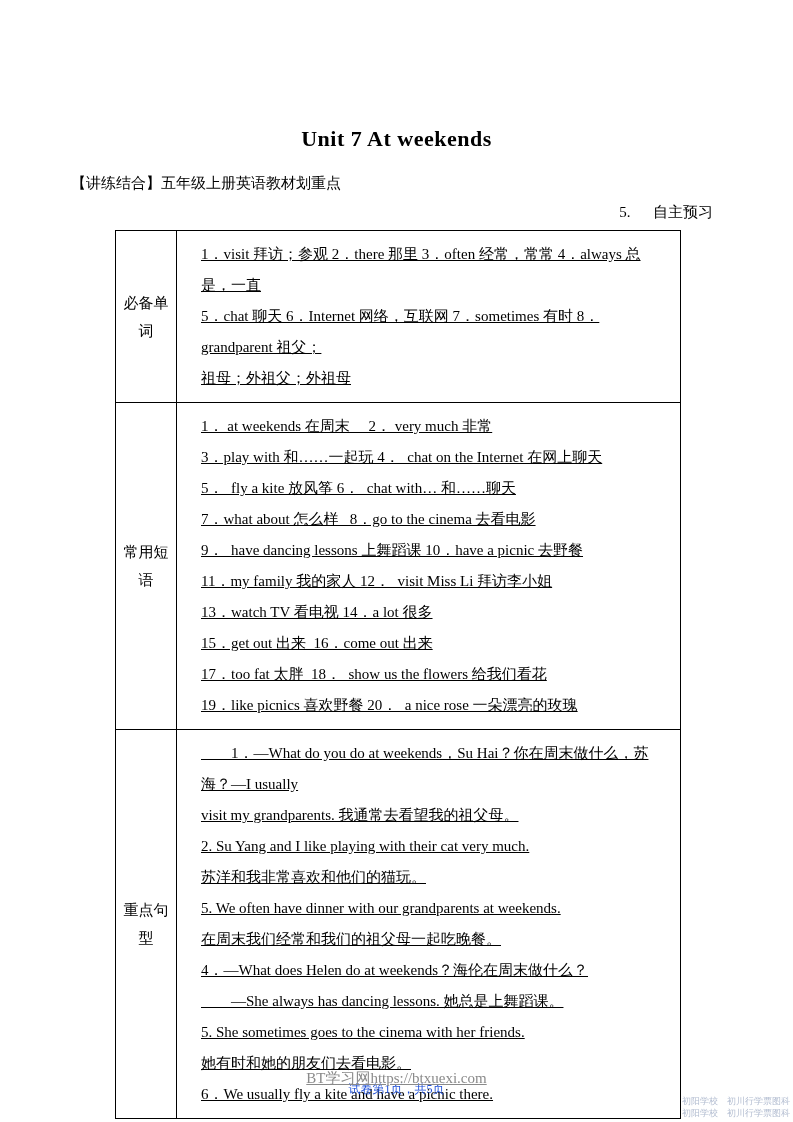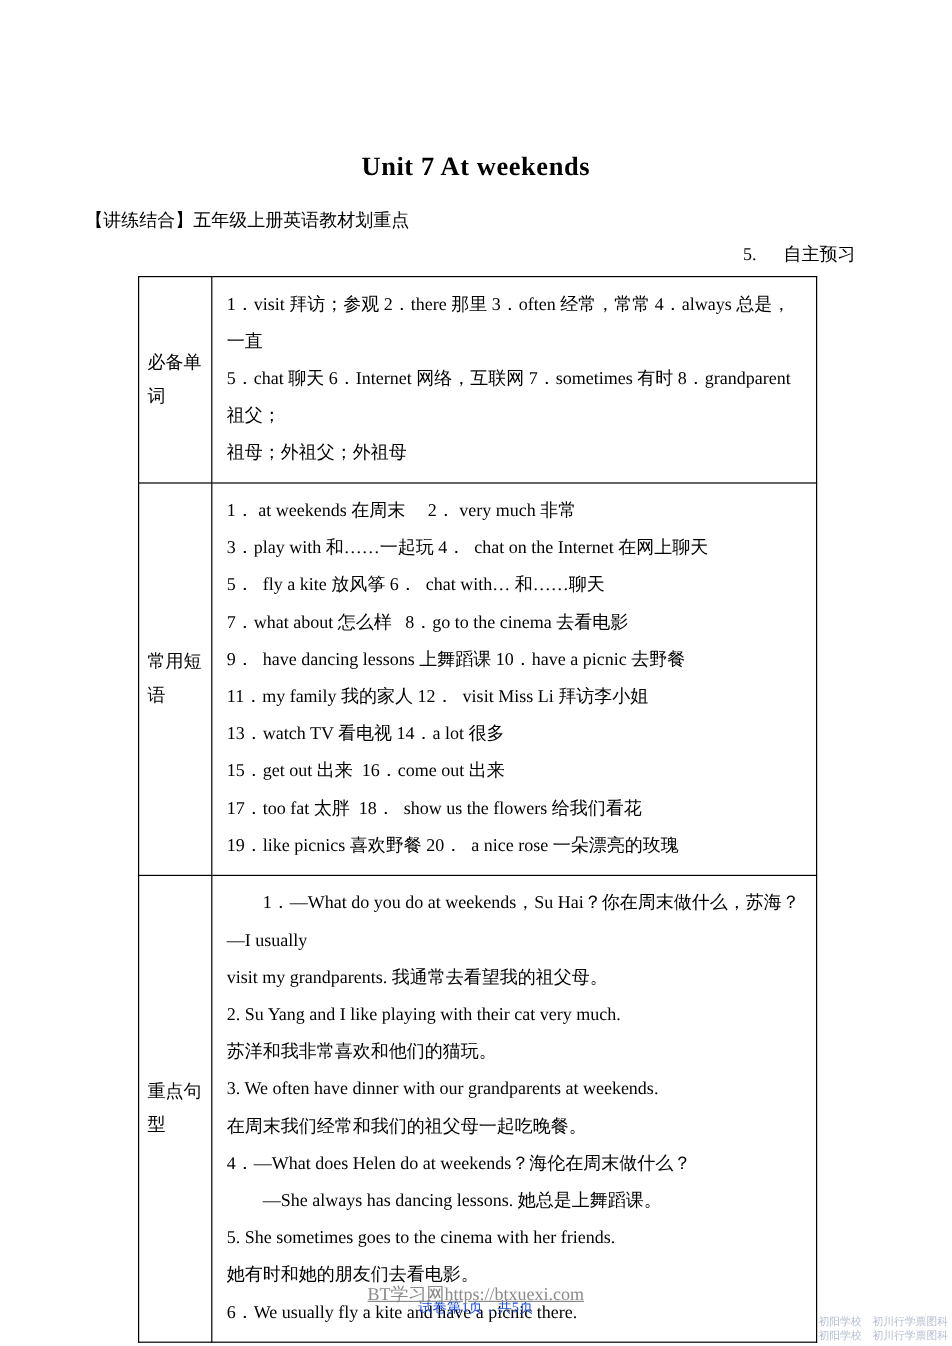--- a/index.html
+++ b/index.html
@@ -41,29 +41,30 @@
     margin: 0 0 0 115px;
     width: 566px;
     table-layout: fixed;
   }
   table.sheet td {
     border: 1.6px solid #000000;
     vertical-align: middle;
   }
   td.label-cell {
     width: 46px;
-    text-align: left;
+    text-align: center;
     font-size: 15px;
     line-height: 28px;
     padding: 4px 7px;
     word-break: break-all;
   }
   td.content-cell {
-    padding: 8px 10px 8px 12px;
+    padding: 8px 10px 8px 24px;
     font-size: 15px;
+    text-decoration: underline;
   }
   .content-cell .line {
     line-height: 31px;
     white-space: pre-wrap;
     word-break: break-word;
   }
   .footer-site {
     position: absolute;
     left: 0;
     right: 0;
@@ -132,21 +133,21 @@
             <div class="line">19．like picnics 喜欢野餐 20．  a nice rose 一朵漂亮的玫瑰</div>
           </td>
     </tr>
     <tr>
       <td class="label-cell">重点句型</td>
       <td class="content-cell">
             <div class="line">　　1．—What do you do at weekends，Su Hai？你在周末做什么，苏海？—I usually</div>
             <div class="line">visit my grandparents. 我通常去看望我的祖父母。</div>
             <div class="line">2. Su Yang and I like playing with their cat very much.</div>
             <div class="line">苏洋和我非常喜欢和他们的猫玩。</div>
-            <div class="line">3. We often have dinner with our grandparents at weekends.</div>
+            <div class="line">5. We often have dinner with our grandparents at weekends.</div>
             <div class="line">在周末我们经常和我们的祖父母一起吃晚餐。</div>
             <div class="line">4．—What does Helen do at weekends？海伦在周末做什么？</div>
             <div class="line">　　—She always has dancing lessons. 她总是上舞蹈课。</div>
             <div class="line">5. She sometimes goes to the cinema with her friends.</div>
             <div class="line">她有时和她的朋友们去看电影。</div>
             <div class="line">6．We usually fly a kite and have a picnic there.</div>
           </td>
     </tr>
   </tbody>
     </table>

